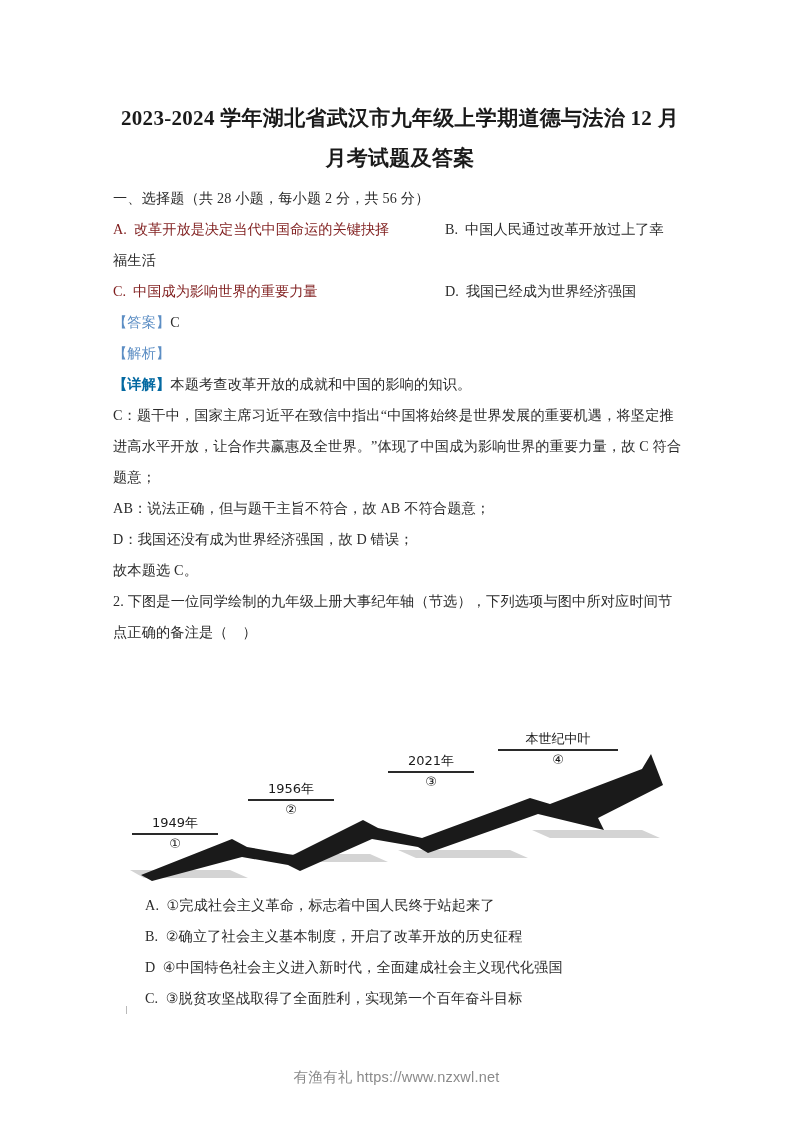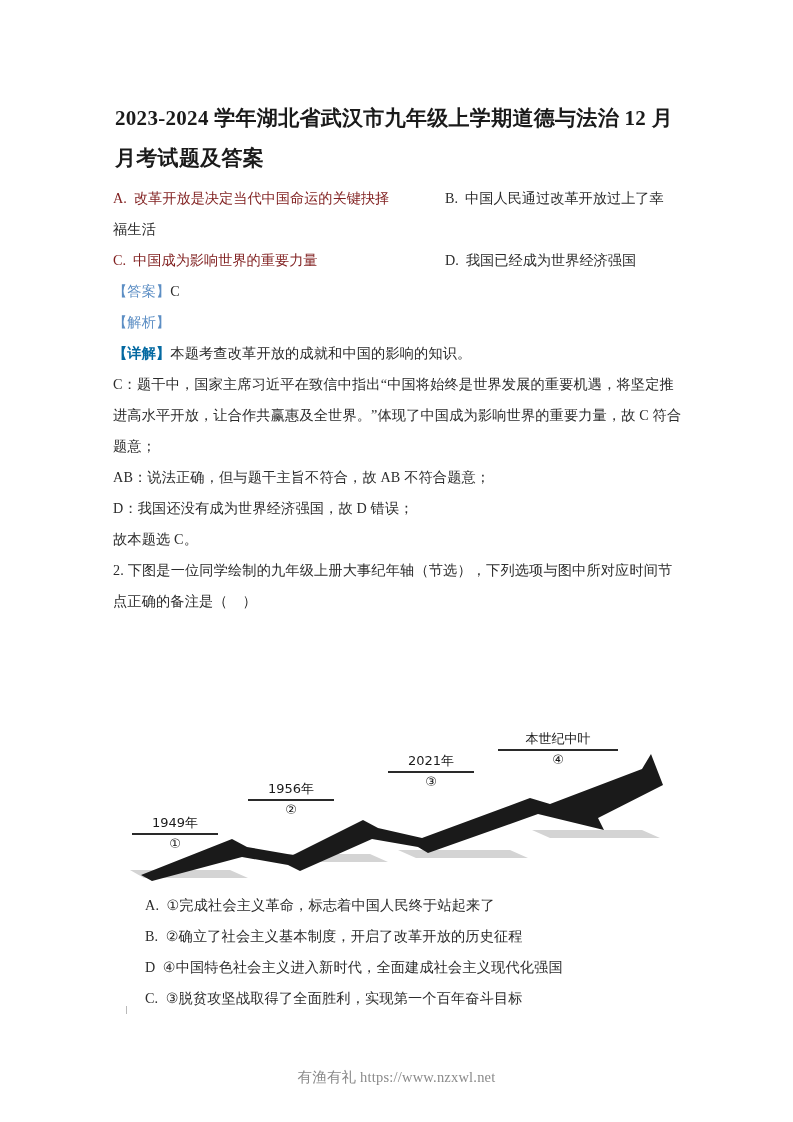--- a/index.html
+++ b/index.html
@@ -26,20 +26,21 @@
   .doc-title {
     position: absolute;
     left: 115px;
     top: 98px;
     width: 570px;
     font-size: 21px;
     font-weight: bold;
     line-height: 40px;
     letter-spacing: 0.3px;
     color: #1a1a1a;
+    text-align: center;
   }
 
   .body-block {
     position: absolute;
     left: 113px;
     top: 183px;
     width: 570px;
   }
 
   .line {
@@ -129,35 +130,36 @@
     height: 8px;
     background: #b9b9b9;
   }
 
   .footer {
     position: absolute;
     left: 0;
     top: 1068px;
     width: 793px;
     text-align: center;
-    font-family: Liberation Serif, serif;
+    font-family: Liberation Sans, sans-serif;
     font-size: 14.5px;
     color: #8a8a8a;
     letter-spacing: 0.2px;
   }
 </style>
 </head>
 <body>
 
 <div class="page">
 
   <div class="doc-title">2023-2024 学年湖北省武汉市九年级上学期道德与法治 12 月月考试题及答案</div>
 
   <div class="body-block">
 
+    <div class="line">一、选择题（共 28 小题，每小题 2 分，共 56 分）</div>
 
 
     <div class="opt-row">
       <span class="opt-col-a"><span>A.</span>&nbsp;&nbsp;<span>改革开放是决定当代中国命运的关键抉择</span></span>
       <span class="opt-col-b"><span>B.</span>&nbsp;&nbsp;中国人民通过改革开放过上了幸</span>
     </div>
     <div class="line">福生活</div>
 
     <div class="opt-row">
       <span class="opt-col-a"><span>C.</span>&nbsp;&nbsp;<span>中国成为影响世界的重要力量</span></span>

